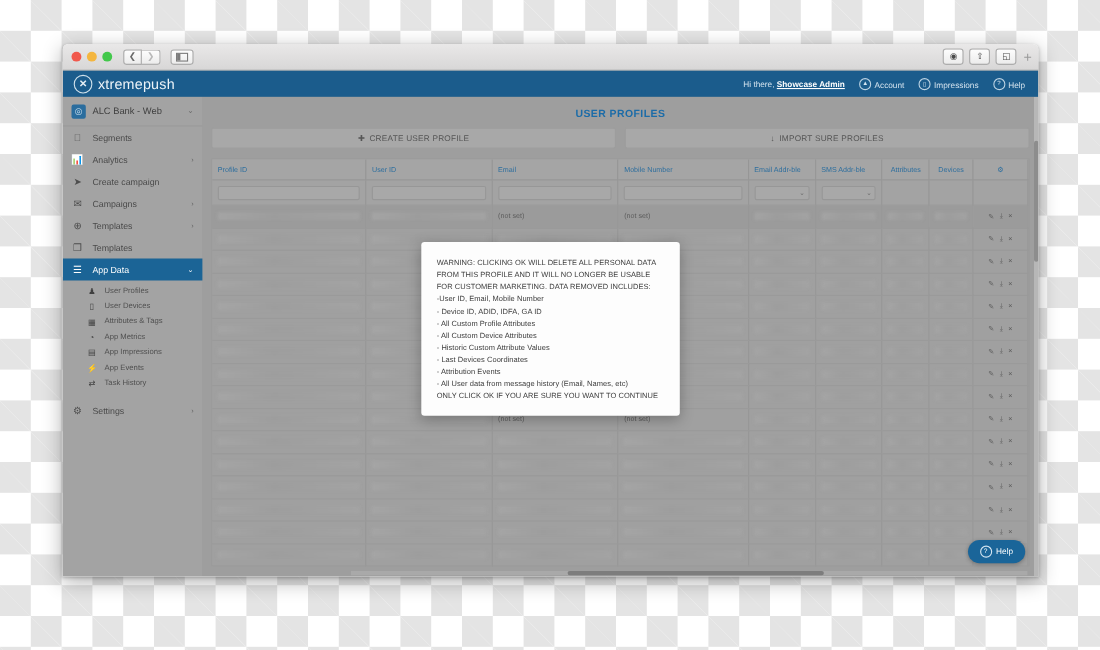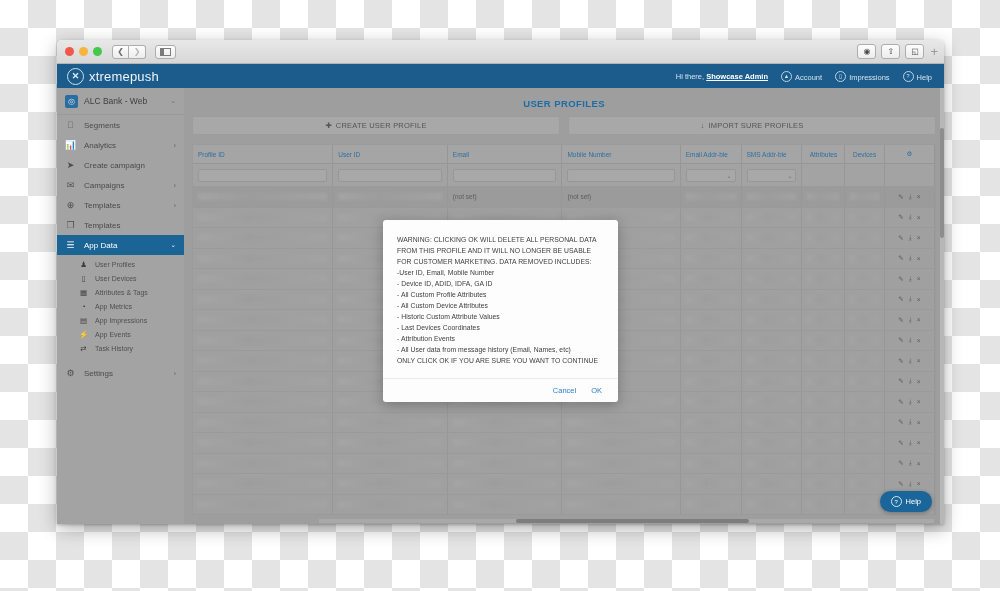--- a/index.html
+++ b/index.html
@@ -1182,24 +1182,20 @@
           <div class="ln"> -User ID, Email, Mobile Number</div>
           <div class="ln"> - Device ID, ADID, IDFA, GA ID</div>
           <div class="ln"> - All Custom Profile Attributes</div>
           <div class="ln"> - All Custom Device Attributes</div>
           <div class="ln"> - Historic Custom Attribute Values</div>
           <div class="ln"> - Last Devices Coordinates</div>
           <div class="ln"> - Attribution Events</div>
           <div class="ln"> - All User data from message history  (Email, Names, etc)</div>
           <div class="ln">ONLY CLICK OK IF YOU ARE SURE YOU WANT TO CONTINUE</div>
         </div>
-      <div class="modal-foot">
-        <button>Cancel</button>
-        <button>OK</button>
-      </div>
     </div>
 
     <div class="help-fab">
       <span class="qm">?</span>
       <span>Help</span>
     </div>
 
   </div>
 </div>
 

